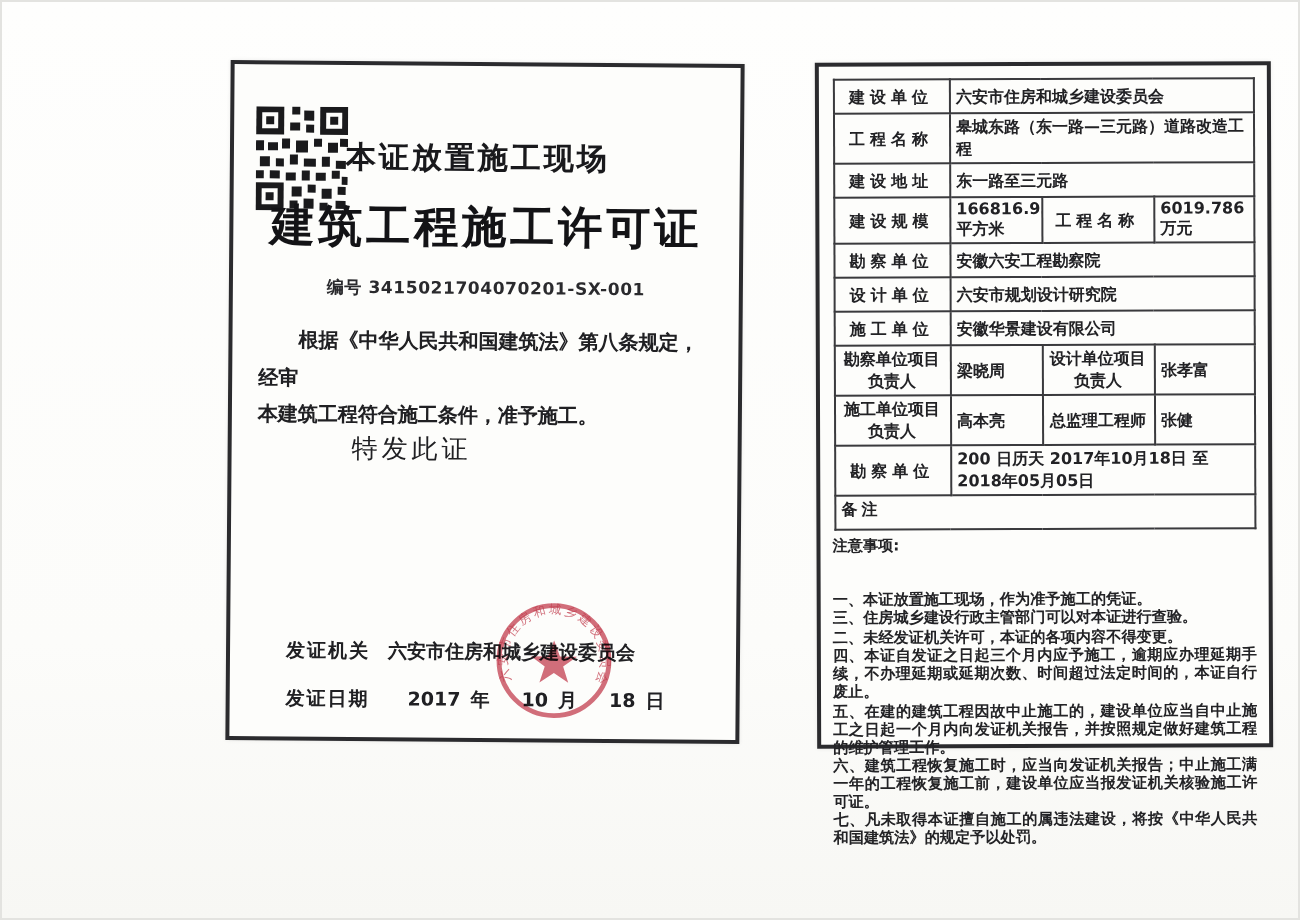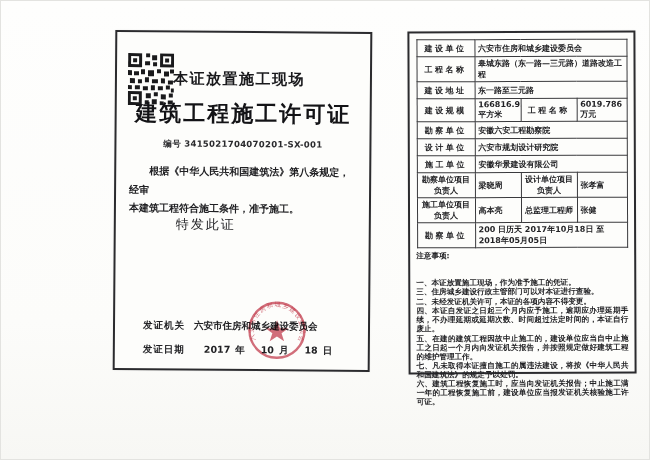--- a/index.html
+++ b/index.html
@@ -240,30 +240,33 @@
       <tr>
         <td class="lbl-sm">施工单位项目负责人</td>
         <td class="val">高本亮</td>
         <td class="lbl-sm">总监理工程师</td>
         <td class="val">张健</td>
       </tr>
       <tr>
         <td class="lbl">勘察单位</td>
         <td class="val" colspan="3">200 日历天 2017年10月18日 至 2018年05月05日</td>
       </tr>
+      <tr>
+        <td class="remark-cell" colspan="4">备注</td>
+      </tr>
     </tbody>
       </table>
 
     <div class="notes">
       <div class="notes-title">注意事项:</div>
       <ol>
         <li>一、本证放置施工现场，作为准予施工的凭证。</li>
         <li>三、住房城乡建设行政主管部门可以对本证进行查验。</li>
         <li>二、未经发证机关许可，本证的各项内容不得变更。</li>
         <li>四、本证自发证之日起三个月内应予施工，逾期应办理延期手续，不办理延期或延期次数、时间超过法定时间的，本证自行废止。</li>
         <li>五、在建的建筑工程因故中止施工的，建设单位应当自中止施工之日起一个月内向发证机关报告，并按照规定做好建筑工程的维护管理工作。</li>
+        <li>六、建筑工程恢复施工时，应当向发证机关报告；中止施工满一年的工程恢复施工前，建设单位应当报发证机关核验施工许可证。</li>
         <li>七、凡未取得本证擅自施工的属违法建设，将按《中华人民共和国建筑法》的规定予以处罚。</li>
-        <li>六、建筑工程恢复施工时，应当向发证机关报告；中止施工满一年的工程恢复施工前，建设单位应当报发证机关核验施工许可证。</li>
       </ol>
     </div>
   </div>
 
 </div>
 
 </body></html>

